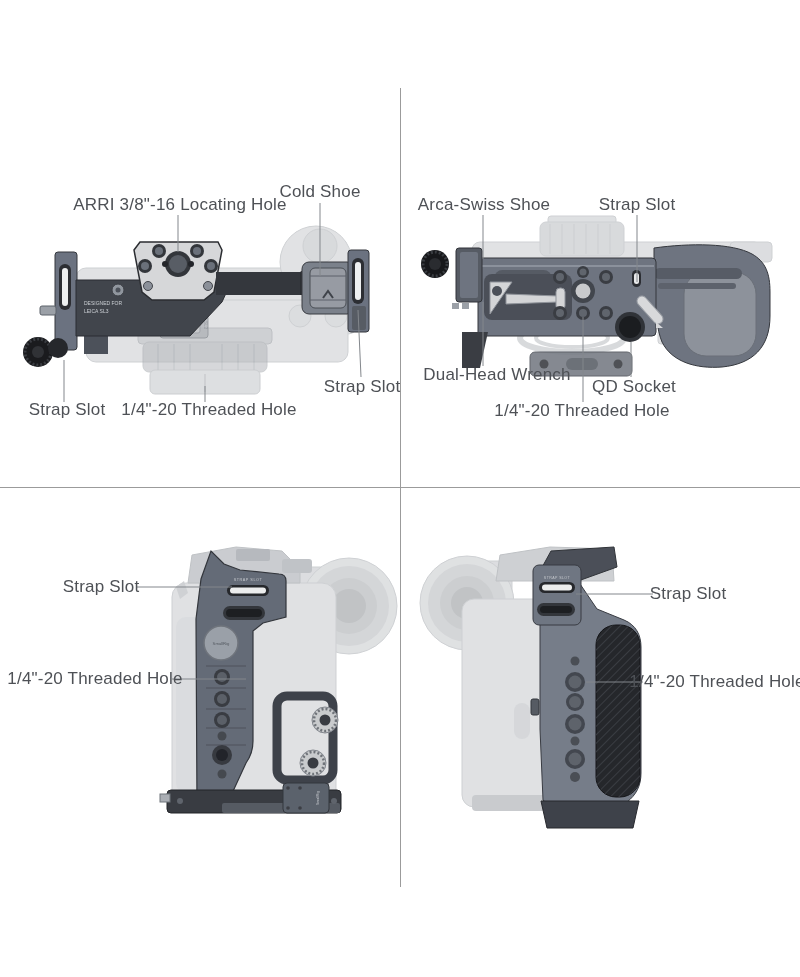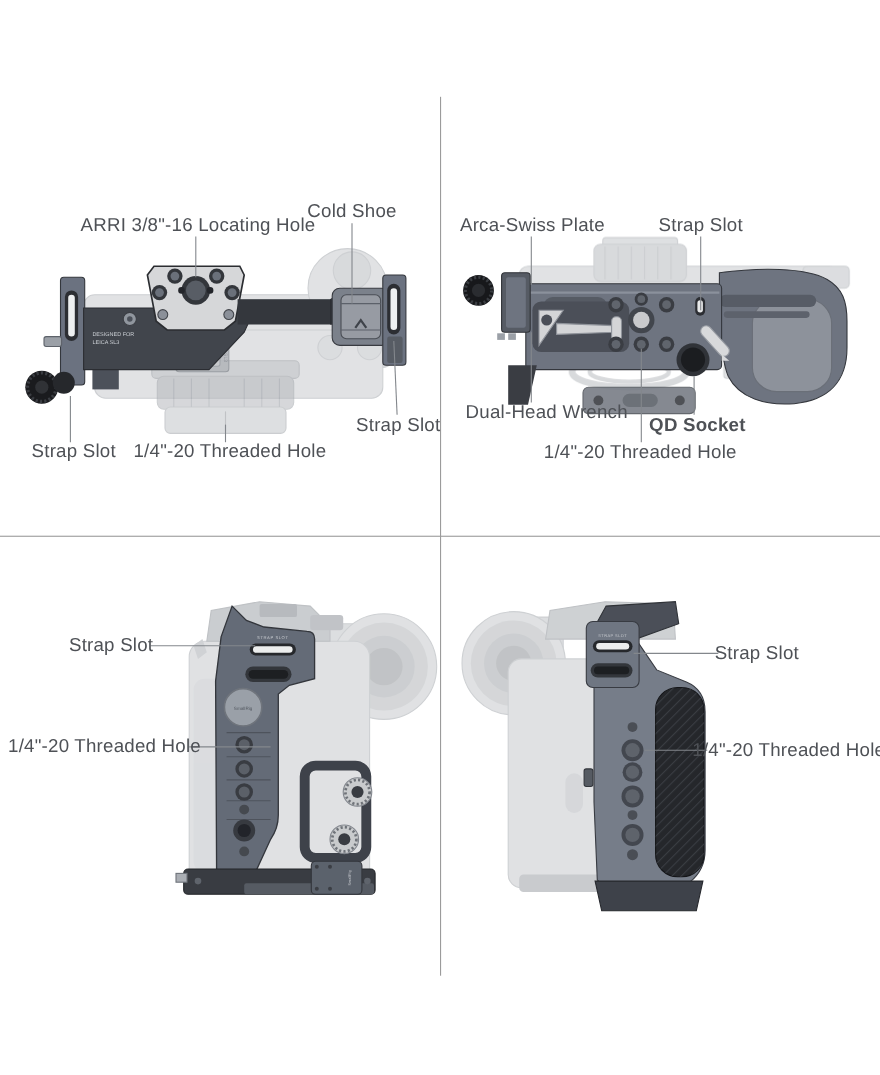--- a/index.html
+++ b/index.html
@@ -350,24 +350,24 @@
       </g>
     </svg>
   </div>
 
   <div class="label" style="left:180px;top:195px;">ARRI 3/8"-16 Locating Hole</div>
   <div class="label" style="left:320px;top:182px;">Cold Shoe</div>
   <div class="label" style="left:362px;top:377px;">Strap Slot</div>
   <div class="label" style="left:67px;top:400px;">Strap Slot</div>
   <div class="label" style="left:209px;top:400px;">1/4"-20 Threaded Hole</div>
 
-  <div class="label" style="left:484px;top:195px;">Arca-Swiss Plate</div>
+  <div class="label" style="left:484px;top:195px;">Arca-Swiss Shoe</div>
   <div class="label" style="left:637px;top:195px;">Strap Slot</div>
   <div class="label" style="left:483px;top:365px;margin-left:14px;">Dual-Head Wrench</div>
-  <div class="label" style="left:634px;top:377px;font-weight:bold;">QD Socket</div>
+  <div class="label" style="left:634px;top:377px;">QD Socket</div>
   <div class="label" style="left:582px;top:401px;">1/4"-20 Threaded Hole</div>
 
   <div class="label" style="left:101px;top:577px;">Strap Slot</div>
   <div class="label" style="left:95px;top:669px;">1/4"-20 Threaded Hole</div>
 
   <div class="label" style="left:688px;top:584px;">Strap Slot</div>
   <div class="label" style="left:717px;top:672px;">1/4"-20 Threaded Hole</div>
 
 </div>
 

